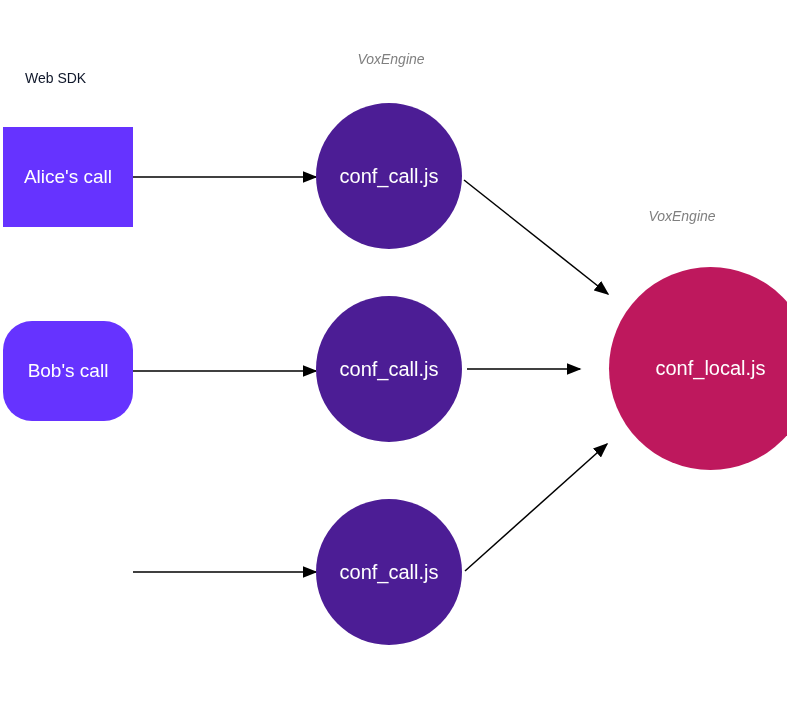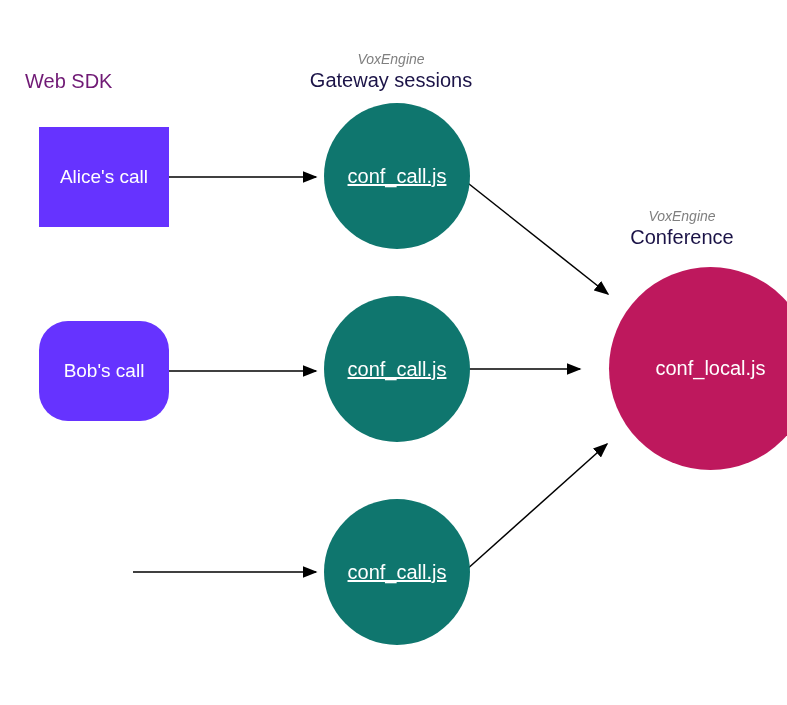--- a/index.html
+++ b/index.html
@@ -42,53 +42,51 @@
   }
   .hdr .title {
     font-size: 20px;
     color: #1b1347;
     display: block;
   }
   .hdr-websdk {
     position: absolute;
     left: 25px;
     top: 70px;
-    font-size: 20px;
-    color: #701a75;
+    font-size: 14px;
+    color: #0f172a;
   }
   .hdr-gateway { left: 291px; top: 52px; width: 200px; }
   .hdr-conference { left: 582px; top: 209px; width: 200px; }
   
   .node {
     position: absolute;
     display: flex;
     align-items: center;
     justify-content: center;
     color: #ffffff;
     text-align: center;
   }
   .rect-node {
     width: 130px;
     height: 100px;
     left: 3px;
     background: #6633ff;
     font-size: 19px;
-    margin-left: 36px;
   }
   .rect-alice { top: 127px; }
   .rect-bob   { top: 321px; border-radius: 29px; }
   .rect-carol { top: 522px; }
   .circle-node {
     width: 146px;
     height: 146px;
-    left: 324px;
+    left: 316px;
     border-radius: 50%;
-    background: #0f766e;
+    background: #4c1d95;
     font-size: 20px;
-    text-decoration: underline;
   }
   .circle-gw1 { top: 103px; }
   .circle-gw2 { top: 296px; }
   .circle-gw3 { top: 499px; }
   .big-circle {
     position: absolute;
     width: 203px;
     height: 203px;
     left: 609px;
     top: 267px;
@@ -117,26 +115,24 @@
     <line x1="133" y1="572" x2="316" y2="572" marker-end="url(#arrowhead)"></line>
     <line x1="464" y1="180" x2="608" y2="294" marker-end="url(#arrowhead)"></line>
     <line x1="467" y1="369" x2="580" y2="369" marker-end="url(#arrowhead)"></line>
     <line x1="465" y1="571" x2="607" y2="444" marker-end="url(#arrowhead)"></line>
   </svg>
 
   <div class="hdr-websdk">Web SDK</div>
 
   <div class="hdr hdr-gateway">
     <span class="subtitle">VoxEngine</span>
-    <span class="title">Gateway sessions</span>
   </div>
 
   <div class="hdr hdr-conference">
     <span class="subtitle">VoxEngine</span>
-    <span class="title">Conference</span>
   </div>
 
   <div class="node rect-node rect-alice">
     <span>Alice's call</span>
   </div>
   <div class="node rect-node rect-bob">
     <span>Bob's call</span>
   </div>
 
   <div class="node circle-node circle-gw1">

